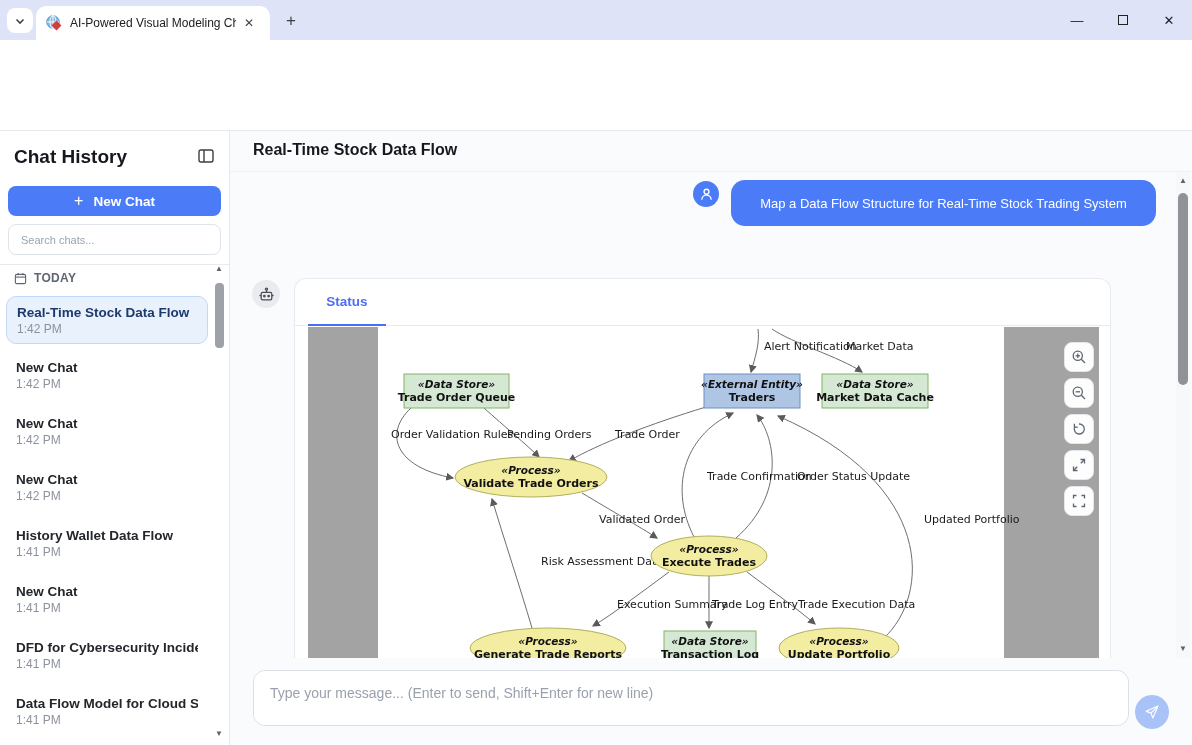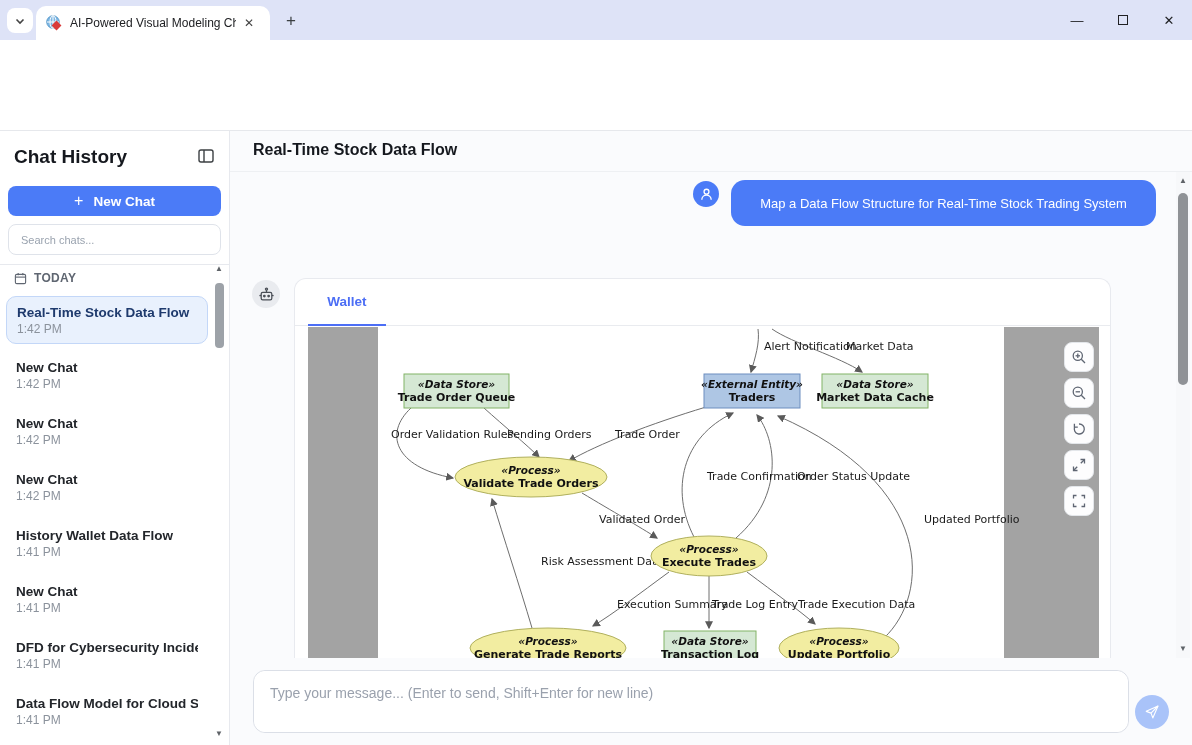--- a/index.html
+++ b/index.html
@@ -88,21 +88,21 @@
   .tab-diagram { left:13px; top:15px; width:78px; text-align:center; font-size:13.5px; font-weight:600; color:#4c6ef5; }
   .tab-underline { left:13px; top:45px; width:78px; height:2px; background:#4c6ef5; }
   .tab-plantuml { left:105px; top:15px; font-size:13.5px; color:#404040;margin-top:40px; }
   .viewport { left:13px; top:48px; width:791px; height:332px; background:#a3a3a3; overflow:hidden; }
   .dfd-controls { left:769px; top:63px; width:30px; }
   .dfd-btn { position:absolute; left:0; width:30px; height:30px; background:#fdfdfe; border:1px solid #e3e6ea;
     border-radius:8px; display:flex; align-items:center; justify-content:center; }
   .dfd-btn svg { width:16px; height:16px; }
 
   .input-area { left:0; top:527px; width:962px; height:87px; background:#fafbfd; }
-  .msg-box { left:23px; top:12px; width:876px; height:63px; background:#fff; border:1px solid #dbdfe7; border-radius:12px; }
+  .msg-box { left:23px; top:12px; width:876px; height:56px; background:#fff; border:1px solid #dbdfe7; border-radius:12px; }
   .msg-input { width:100%; height:100%; border:none; outline:none; resize:none; border-radius:12px;
     font-family:"Liberation Sans", sans-serif; font-size:14px; color:#333; padding:14px 16px; }
   .msg-input::placeholder { color:#9aa1ad; }
   .send-btn { left:905px; top:37px; width:34px; height:34px; border-radius:50%; background:#a9c3f9; border:none;
     display:flex; align-items:center; justify-content:center; }
 
   .main-scrollbar { left:946px; top:41px; width:14px; height:486px; background:#f7f8fa; }
   .msb-up { left:0; top:4px; width:14px; font-size:8px; color:#5f6368; text-align:center; }
   .msb-thumb { left:2px; top:21px; width:10px; height:192px; background:#8f9296; border-radius:5px; }
   .msb-dn { left:0; top:472px; width:14px; font-size:8px; color:#5f6368; text-align:center; }
@@ -298,21 +298,21 @@
             <line x1="8" y1="3.9" x2="8" y2="6"></line>
             <circle cx="6" cy="9.5" r="0.7" fill="#4a4f57"></circle>
             <circle cx="10" cy="9.5" r="0.7" fill="#4a4f57"></circle>
             <line x1="1.3" y1="9" x2="3" y2="9"></line>
             <line x1="13" y1="9" x2="14.7" y2="9"></line>
           </svg>
       </div>
 
       <div class="abs card">
         <div class="abs tabbar">
-          <div class="abs tab-diagram">Wallet</div>
+          <div class="abs tab-diagram">Status</div>
           <div class="abs tab-underline"></div>
           <div class="abs tab-plantuml">PlantUML Source</div>
         </div>
         <div class="abs viewport">
           <svg id="dfd-svg" width="791" height="332">
               <rect x="70" y="0" width="626" height="332" fill="#ffffff"></rect>
               <defs>
                 <marker id="arr" viewBox="0 0 10 10" refX="8.5" refY="5" markerWidth="8" markerHeight="8" orient="auto-start-reverse">
                   <path d="M0,0 L10,5 L0,10 z" fill="#5a5a5a"></path>
                 </marker>

